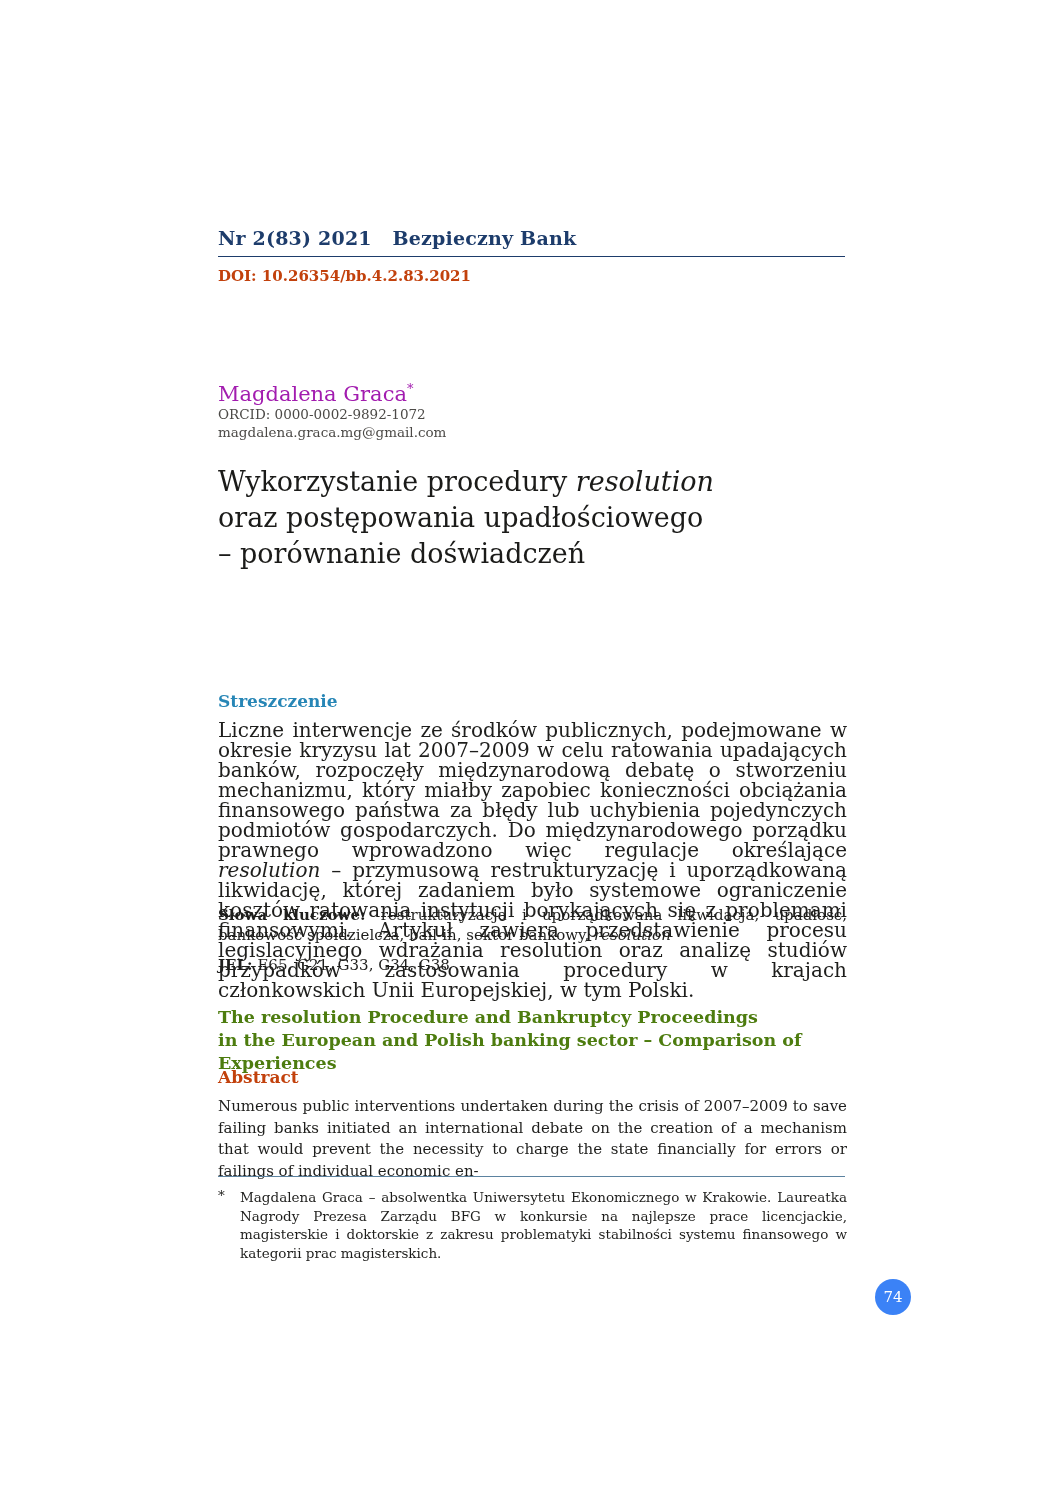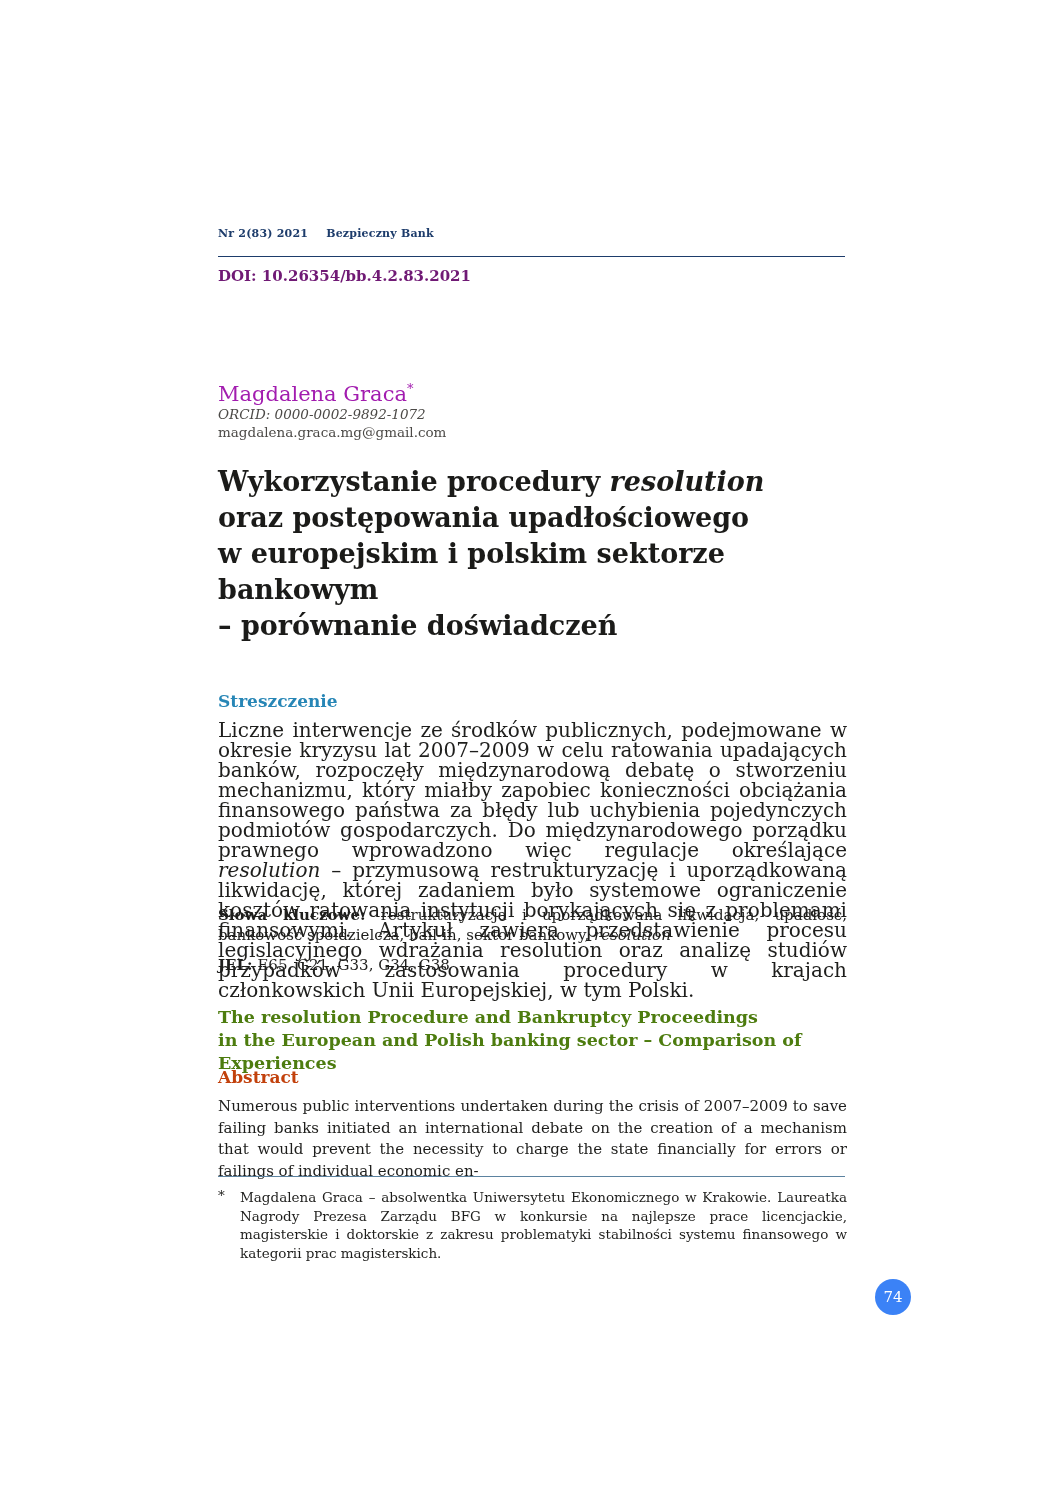--- a/index.html
+++ b/index.html
@@ -10,52 +10,52 @@
     background: #ffffff;
     font-family: "DejaVu Serif", "Liberation Serif", serif;
     color: #1e1e1c;
     overflow: hidden;
   }
   .abs { position: absolute; }
 
   
   .journal-line {
     top: 227px; left: 218px; width: 627px;
-    font-size: 11px; font-weight: bold; color: #1d3c6b;
+    font-size: 19px; font-weight: bold; color: #1d3c6b;
     letter-spacing: 0.2px;
   }
   .journal-line .issue { margin-right: 14px; }
   .header-rule {
     top: 256px; left: 218px; width: 627px; height: 0;
     border-top: 1.5px solid #1d3c6b;
   }
   .doi-line {
     top: 267px; left: 218px;
-    font-size: 15px; font-weight: bold; color: #701a75;
+    font-size: 15px; font-weight: bold; color: #c2410c;
   }
 
   
   .author-name {
     top: 381px; left: 218px;
     font-size: 21px; color: #a21caf;
   }
   .author-name sup { font-size: 13px; }
   .author-orcid {
     top: 406px; left: 218px;
-    font-size: 13.5px; color: #4c4a47; font-style: italic;
+    font-size: 13.5px; color: #4c4a47;
   }
   .author-email {
     top: 424px; left: 218px;
     font-size: 13.5px; color: #4c4a47;
   }
 
   
   .title-pl {
     top: 464px; left: 218px; width: 640px;
-    font-size: 27px; font-weight: bold; line-height: 36px;
+    font-size: 27px; font-weight: normal; line-height: 36px;
     color: #1b1b19;
   }
 
   
   .sect-heading {
     font-size: 17px; font-weight: bold; color: #2786b6;
   }
   .h-streszczenie { top: 691px; left: 218px; }
   .body-pl {
     top: 720px; left: 218px; width: 629px;
@@ -125,21 +125,20 @@
 
   <div class="abs author-name">
     <span>Magdalena Graca</span><sup>*</sup>
   </div>
   <div class="abs author-orcid">ORCID: 0000-0002-9892-1072</div>
   <div class="abs author-email">magdalena.graca.mg@gmail.com</div>
 
   <div class="abs title-pl">
     <div>Wykorzystanie procedury <i>resolution</i></div>
     <div>oraz postępowania upadłościowego</div>
-    <div>w europejskim i polskim sektorze bankowym</div>
     <div>– porównanie doświadczeń</div>
   </div>
 
   <div class="abs sect-heading h-streszczenie">Streszczenie</div>
   <div class="abs body-pl">Liczne interwencje ze środków publicznych, podejmowane w okresie kryzysu lat 2007–2009 w celu ratowania upadających banków, rozpoczęły międzynarodową debatę o stworzeniu mechanizmu, który miałby zapobiec konieczności obciążania finansowego państwa za błędy lub uchybienia pojedynczych podmiotów gospodarczych. Do międzynarodowego porządku prawnego wprowadzono więc regulacje określające <i>resolution</i> – przymusową restrukturyzację i uporządkowaną likwidację, której zadaniem było systemowe ograniczenie kosztów ratowania instytucji borykających się z problemami finansowymi. Artykuł zawiera przedstawienie procesu legislacyjnego wdrażania resolution oraz analizę studiów przypadków zastosowania procedury w krajach członkowskich Unii Europejskiej, w tym Polski.</div>
 
   <div class="abs keywords"><b>Słowa kluczowe:</b> restrukturyzacja i uporządkowana likwidacja, upadłość, bankowość spółdzielcza, bail-in, sektor bankowy, <i>resolution</i></div>
   <div class="abs jel"><b>JEL:</b> E65, G21, G33, G34, G38</div>
 
   <div class="abs title-en">

